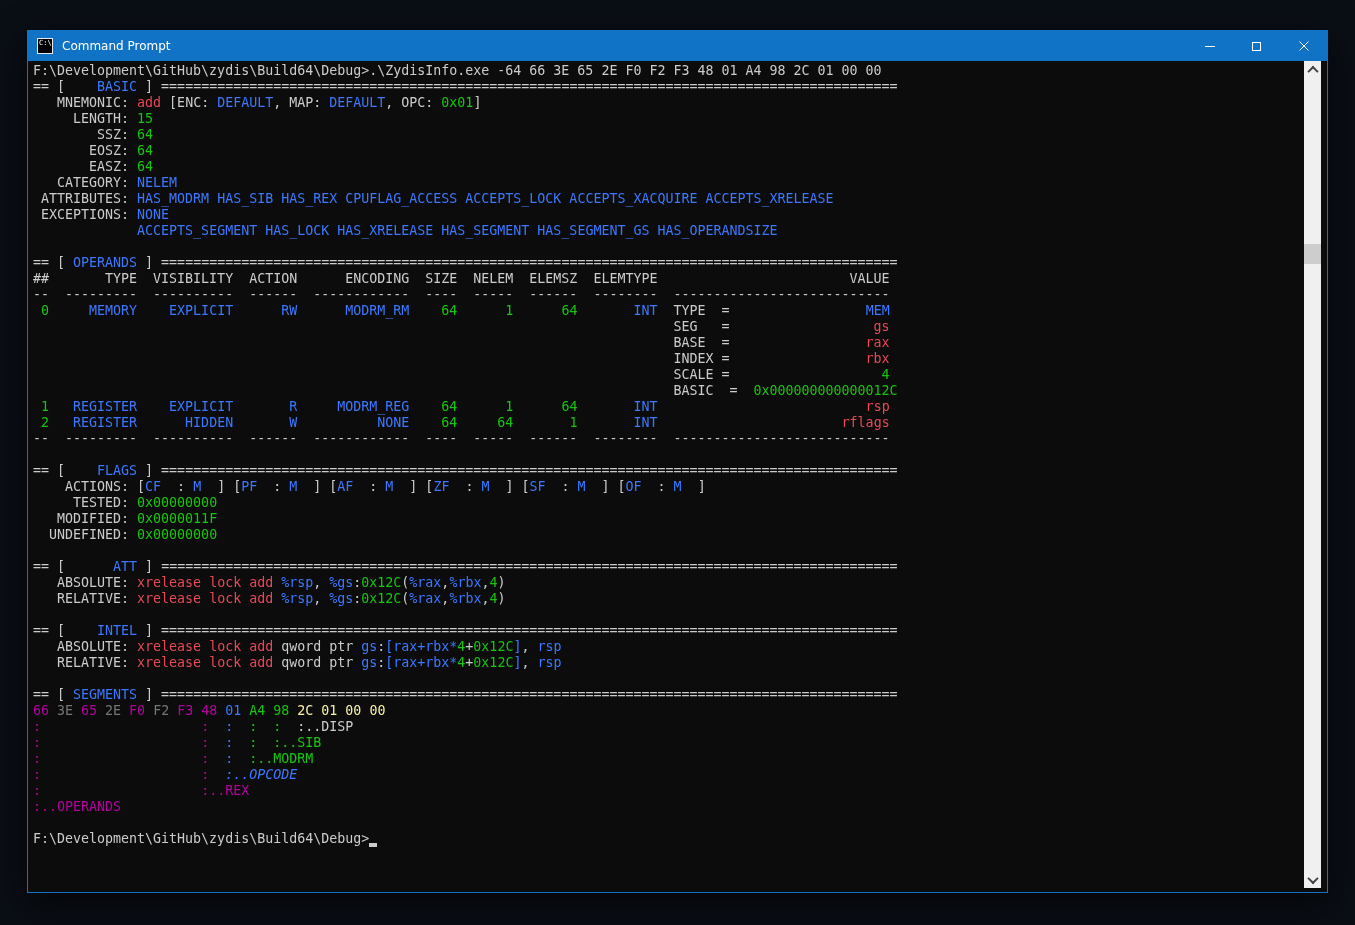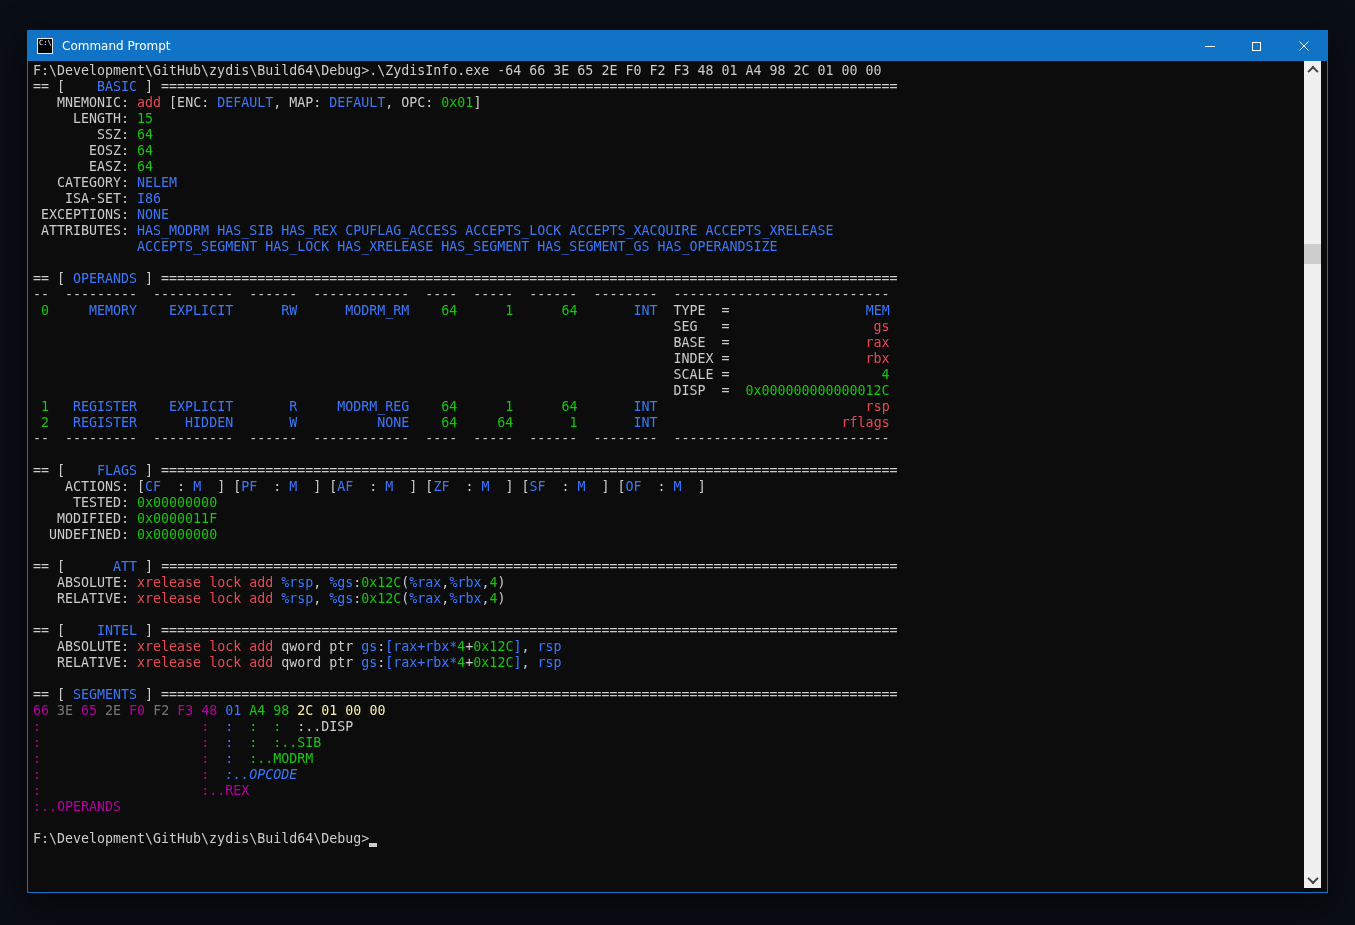--- a/index.html
+++ b/index.html
@@ -79,33 +79,33 @@
     <div class="console">
       <div class="output">
           <div class="tline"><span style="color: rgb(204, 204, 204);">F:\Development\GitHub\zydis\Build64\Debug&gt;.\ZydisInfo.exe -64 66 3E 65 2E F0 F2 F3 48 01 A4 98 2C 01 00 00</span></div>
           <div class="tline"><span style="color: rgb(204, 204, 204);">== [    </span><span style="color: rgb(59, 120, 255);">BASIC</span><span style="color: rgb(204, 204, 204);"> ] </span><span style="color: rgb(204, 204, 204);">============================================================================================</span></div>
           <div class="tline"><span style="color: rgb(204, 204, 204);">   MNEMONIC: </span><span style="color: rgb(231, 72, 86);">add</span><span style="color: rgb(204, 204, 204);"> [ENC: </span><span style="color: rgb(59, 120, 255);">DEFAULT</span><span style="color: rgb(204, 204, 204);">, MAP: </span><span style="color: rgb(59, 120, 255);">DEFAULT</span><span style="color: rgb(204, 204, 204);">, OPC: </span><span style="color: rgb(22, 198, 12);">0x01</span><span style="color: rgb(204, 204, 204);">]</span></div>
           <div class="tline"><span style="color: rgb(204, 204, 204);">     LENGTH: </span><span style="color: rgb(22, 198, 12);">15</span></div>
           <div class="tline"><span style="color: rgb(204, 204, 204);">        SSZ: </span><span style="color: rgb(22, 198, 12);">64</span></div>
           <div class="tline"><span style="color: rgb(204, 204, 204);">       EOSZ: </span><span style="color: rgb(22, 198, 12);">64</span></div>
           <div class="tline"><span style="color: rgb(204, 204, 204);">       EASZ: </span><span style="color: rgb(22, 198, 12);">64</span></div>
           <div class="tline"><span style="color: rgb(204, 204, 204);">   CATEGORY: </span><span style="color: rgb(59, 120, 255);">NELEM</span></div>
-          <div class="tline"><span style="color: rgb(204, 204, 204);">    ISA-SET: </span><span style="color: rgb(59, 120, 255);">I86</span></div>
+          <div class="tline"><span style="color: rgb(204, 204, 204);"> ATTRIBUTES: </span><span style="color: rgb(59, 120, 255);">HAS_MODRM HAS_SIB HAS_REX CPUFLAG_ACCESS ACCEPTS_LOCK ACCEPTS_XACQUIRE ACCEPTS_XRELEASE</span></div>
           <div class="tline"><span style="color: rgb(204, 204, 204);"> EXCEPTIONS: </span><span style="color: rgb(59, 120, 255);">NONE</span></div>
-          <div class="tline"><span style="color: rgb(204, 204, 204);"> ATTRIBUTES: </span><span style="color: rgb(59, 120, 255);">HAS_MODRM HAS_SIB HAS_REX CPUFLAG_ACCESS ACCEPTS_LOCK ACCEPTS_XACQUIRE ACCEPTS_XRELEASE</span></div>
           <div class="tline"><span style="color: rgb(204, 204, 204);">             </span><span style="color: rgb(59, 120, 255);">ACCEPTS_SEGMENT HAS_LOCK HAS_XRELEASE HAS_SEGMENT HAS_SEGMENT_GS HAS_OPERANDSIZE</span></div>
           <div class="tline"></div>
           <div class="tline"><span style="color: rgb(204, 204, 204);">== [ </span><span style="color: rgb(59, 120, 255);">OPERANDS</span><span style="color: rgb(204, 204, 204);"> ] </span><span style="color: rgb(204, 204, 204);">============================================================================================</span></div>
+          <div class="tline"><span style="color: rgb(204, 204, 204);">##       TYPE  VISIBILITY  ACTION      ENCODING  SIZE  NELEM  ELEMSZ  ELEMTYPE                        VALUE</span></div>
           <div class="tline"><span style="color: rgb(204, 204, 204);">--  ---------  ----------  ------  ------------  ----  -----  ------  --------  ---------------------------</span></div>
           <div class="tline"><span style="color: rgb(22, 198, 12);"> 0</span><span style="color: rgb(59, 120, 255);">     MEMORY</span><span style="color: rgb(59, 120, 255);">    EXPLICIT</span><span style="color: rgb(59, 120, 255);">      RW</span><span style="color: rgb(59, 120, 255);">      MODRM_RM</span><span style="color: rgb(22, 198, 12);">    64</span><span style="color: rgb(22, 198, 12);">      1</span><span style="color: rgb(22, 198, 12);">      64</span><span style="color: rgb(59, 120, 255);">       INT</span><span style="color: rgb(204, 204, 204);">  TYPE  =</span><span style="color: rgb(59, 120, 255);">                 MEM</span></div>
           <div class="tline"><span style="color: rgb(204, 204, 204);">                                                                                </span><span style="color: rgb(204, 204, 204);">SEG   =</span><span style="color: rgb(231, 72, 86);">                  gs</span></div>
           <div class="tline"><span style="color: rgb(204, 204, 204);">                                                                                </span><span style="color: rgb(204, 204, 204);">BASE  =</span><span style="color: rgb(231, 72, 86);">                 rax</span></div>
           <div class="tline"><span style="color: rgb(204, 204, 204);">                                                                                </span><span style="color: rgb(204, 204, 204);">INDEX =</span><span style="color: rgb(231, 72, 86);">                 rbx</span></div>
           <div class="tline"><span style="color: rgb(204, 204, 204);">                                                                                </span><span style="color: rgb(204, 204, 204);">SCALE =</span><span style="color: rgb(22, 198, 12);">                   4</span></div>
-          <div class="tline"><span style="color: rgb(204, 204, 204);">                                                                                </span><span style="color: rgb(204, 204, 204);">DISP  =</span><span style="color: rgb(22, 198, 12);">  0x000000000000012C</span></div>
+          <div class="tline"><span style="color: rgb(204, 204, 204);">                                                                                </span><span style="color: rgb(204, 204, 204);">BASIC  =</span><span style="color: rgb(22, 198, 12);">  0x000000000000012C</span></div>
           <div class="tline"><span style="color: rgb(22, 198, 12);"> 1</span><span style="color: rgb(59, 120, 255);">   REGISTER</span><span style="color: rgb(59, 120, 255);">    EXPLICIT</span><span style="color: rgb(59, 120, 255);">       R</span><span style="color: rgb(59, 120, 255);">     MODRM_REG</span><span style="color: rgb(22, 198, 12);">    64</span><span style="color: rgb(22, 198, 12);">      1</span><span style="color: rgb(22, 198, 12);">      64</span><span style="color: rgb(59, 120, 255);">       INT</span><span style="color: rgb(231, 72, 86);">                          rsp</span></div>
           <div class="tline"><span style="color: rgb(22, 198, 12);"> 2</span><span style="color: rgb(59, 120, 255);">   REGISTER</span><span style="color: rgb(59, 120, 255);">      HIDDEN</span><span style="color: rgb(59, 120, 255);">       W</span><span style="color: rgb(59, 120, 255);">          NONE</span><span style="color: rgb(22, 198, 12);">    64</span><span style="color: rgb(22, 198, 12);">     64</span><span style="color: rgb(22, 198, 12);">       1</span><span style="color: rgb(59, 120, 255);">       INT</span><span style="color: rgb(231, 72, 86);">                       rflags</span></div>
           <div class="tline"><span style="color: rgb(204, 204, 204);">--  ---------  ----------  ------  ------------  ----  -----  ------  --------  ---------------------------</span></div>
           <div class="tline"></div>
           <div class="tline"><span style="color: rgb(204, 204, 204);">== [    </span><span style="color: rgb(59, 120, 255);">FLAGS</span><span style="color: rgb(204, 204, 204);"> ] </span><span style="color: rgb(204, 204, 204);">============================================================================================</span></div>
           <div class="tline"><span style="color: rgb(204, 204, 204);">    ACTIONS: </span><span style="color: rgb(204, 204, 204);">[</span><span style="color: rgb(59, 120, 255);">CF</span><span style="color: rgb(204, 204, 204);">  : </span><span style="color: rgb(59, 120, 255);">M</span><span style="color: rgb(204, 204, 204);">  ] [</span><span style="color: rgb(59, 120, 255);">PF</span><span style="color: rgb(204, 204, 204);">  : </span><span style="color: rgb(59, 120, 255);">M</span><span style="color: rgb(204, 204, 204);">  ] [</span><span style="color: rgb(59, 120, 255);">AF</span><span style="color: rgb(204, 204, 204);">  : </span><span style="color: rgb(59, 120, 255);">M</span><span style="color: rgb(204, 204, 204);">  ] [</span><span style="color: rgb(59, 120, 255);">ZF</span><span style="color: rgb(204, 204, 204);">  : </span><span style="color: rgb(59, 120, 255);">M</span><span style="color: rgb(204, 204, 204);">  ] [</span><span style="color: rgb(59, 120, 255);">SF</span><span style="color: rgb(204, 204, 204);">  : </span><span style="color: rgb(59, 120, 255);">M</span><span style="color: rgb(204, 204, 204);">  ] [</span><span style="color: rgb(59, 120, 255);">OF</span><span style="color: rgb(204, 204, 204);">  : </span><span style="color: rgb(59, 120, 255);">M</span><span style="color: rgb(204, 204, 204);">  ]</span></div>
           <div class="tline"><span style="color: rgb(204, 204, 204);">     TESTED: </span><span style="color: rgb(22, 198, 12);">0x00000000</span></div>
           <div class="tline"><span style="color: rgb(204, 204, 204);">   MODIFIED: </span><span style="color: rgb(22, 198, 12);">0x0000011F</span></div>
           <div class="tline"><span style="color: rgb(204, 204, 204);">  UNDEFINED: </span><span style="color: rgb(22, 198, 12);">0x00000000</span></div>
           <div class="tline"></div>

